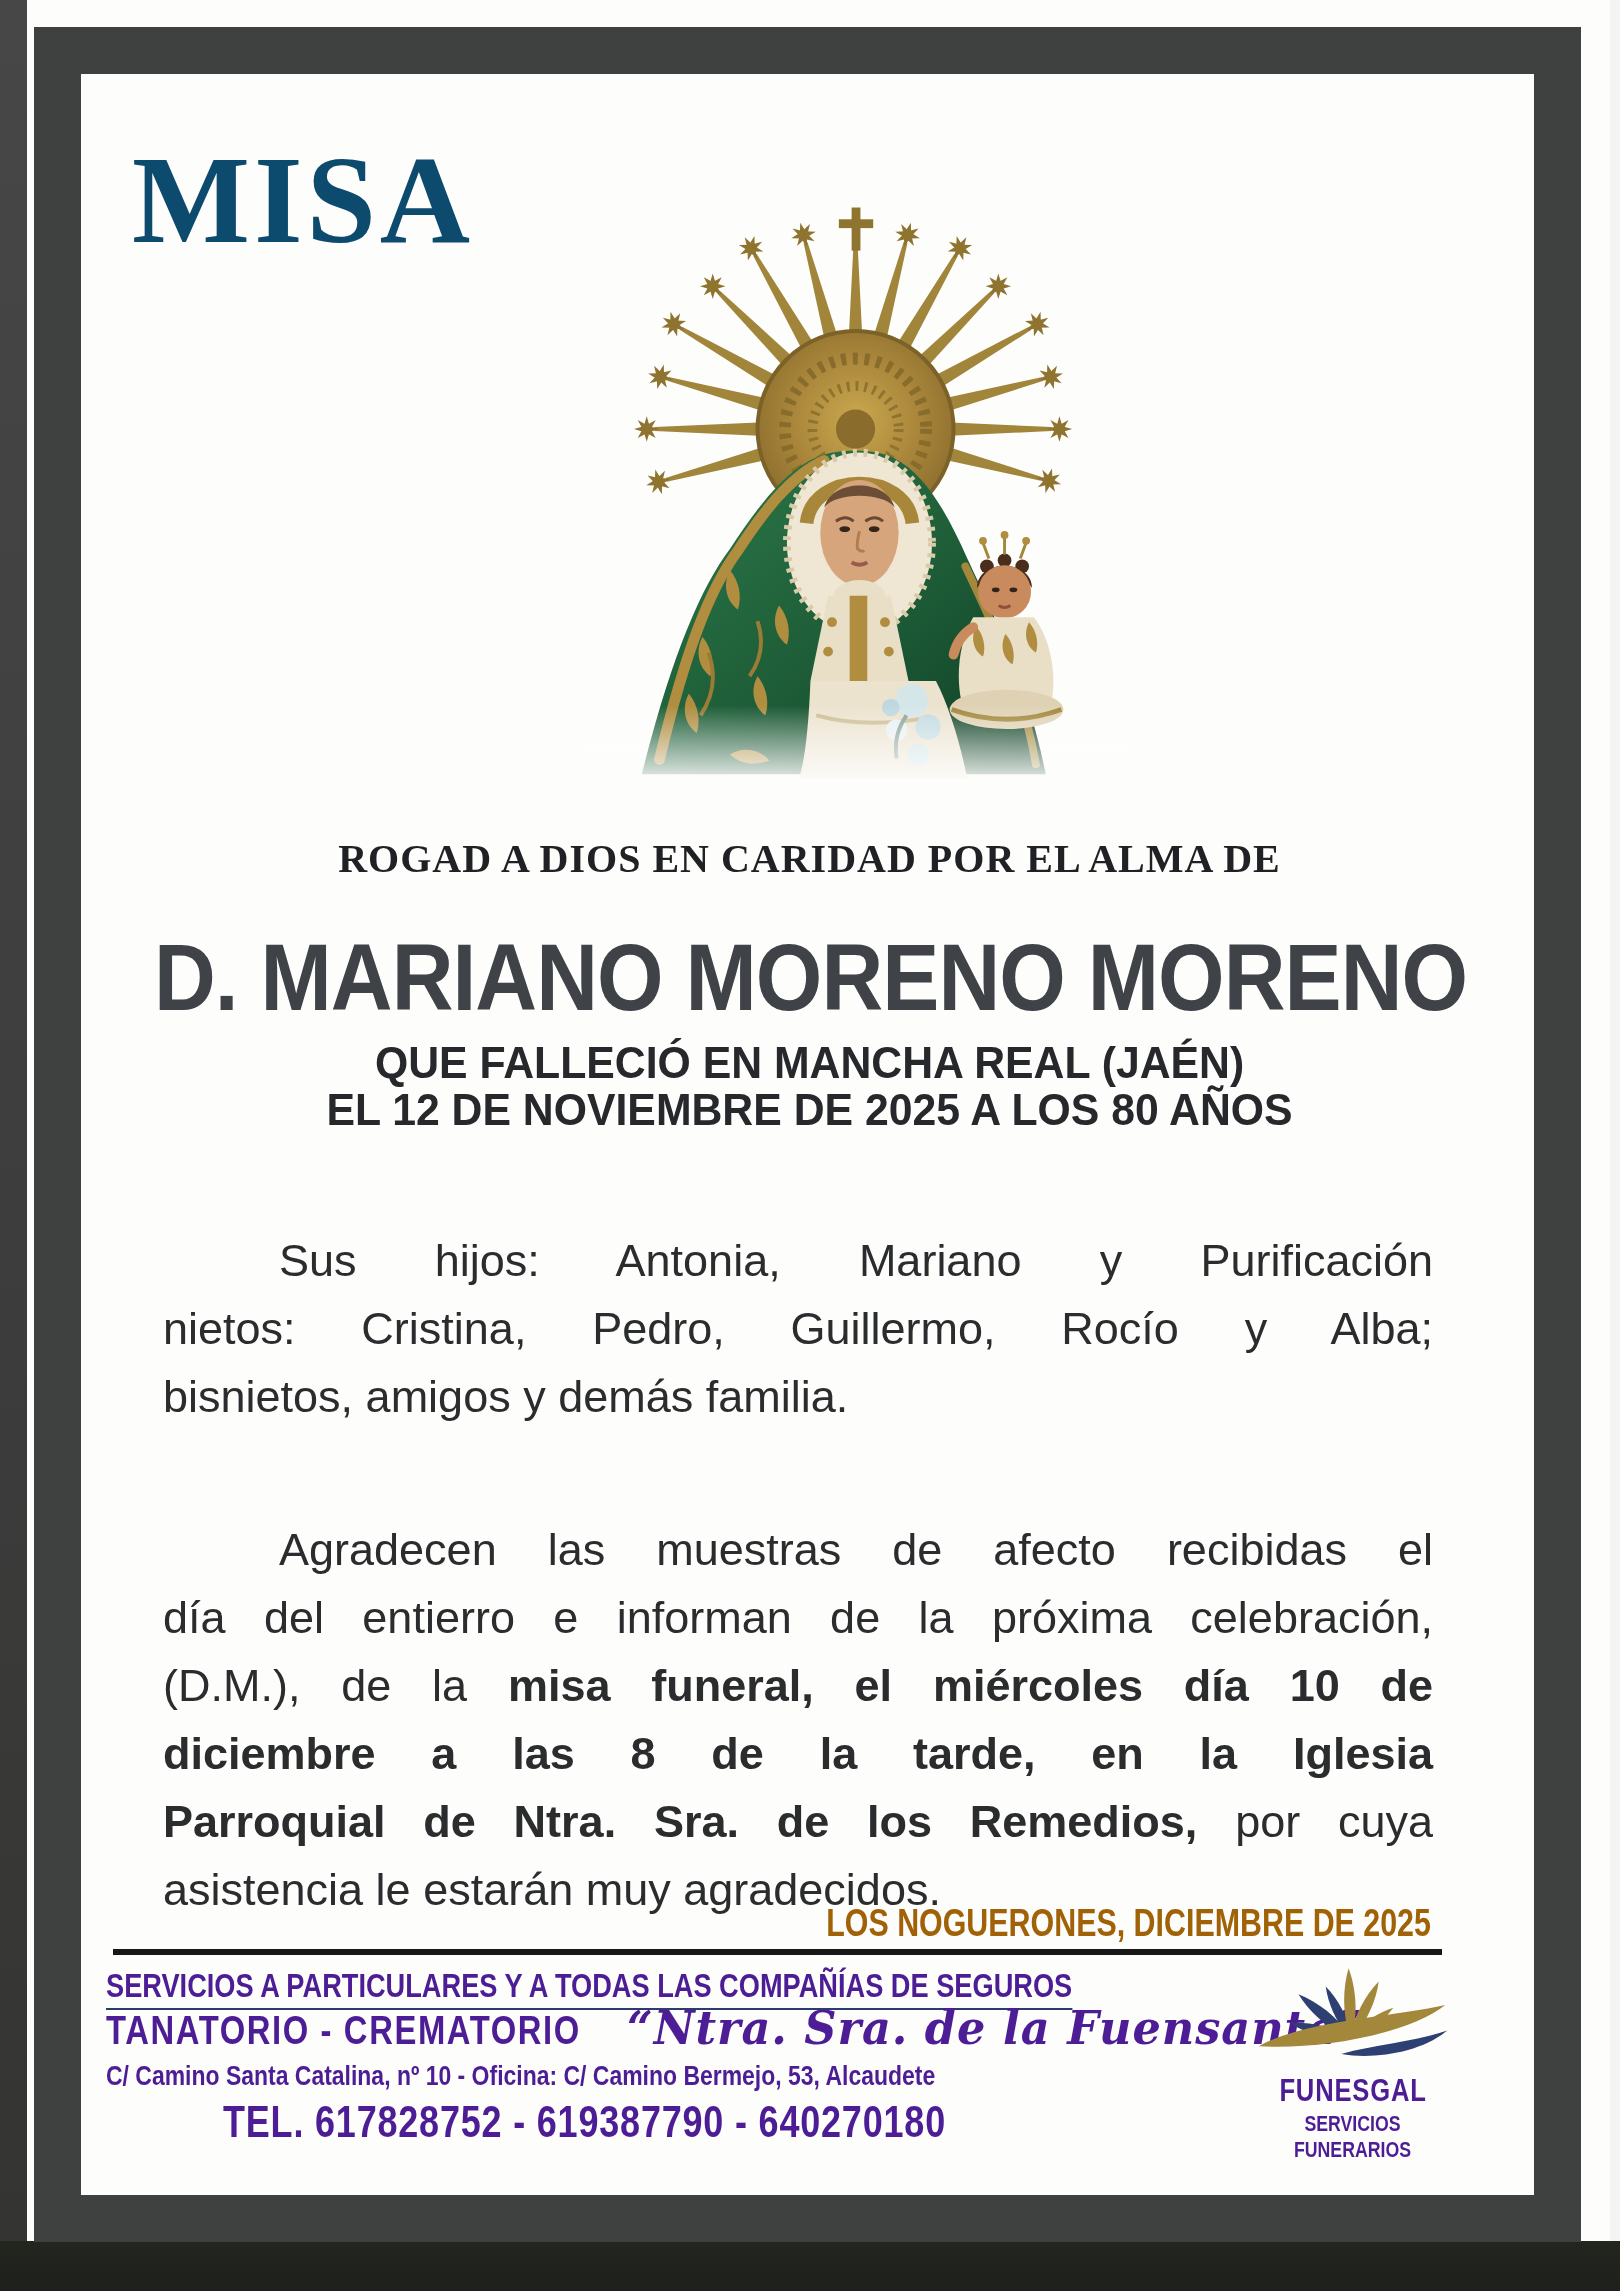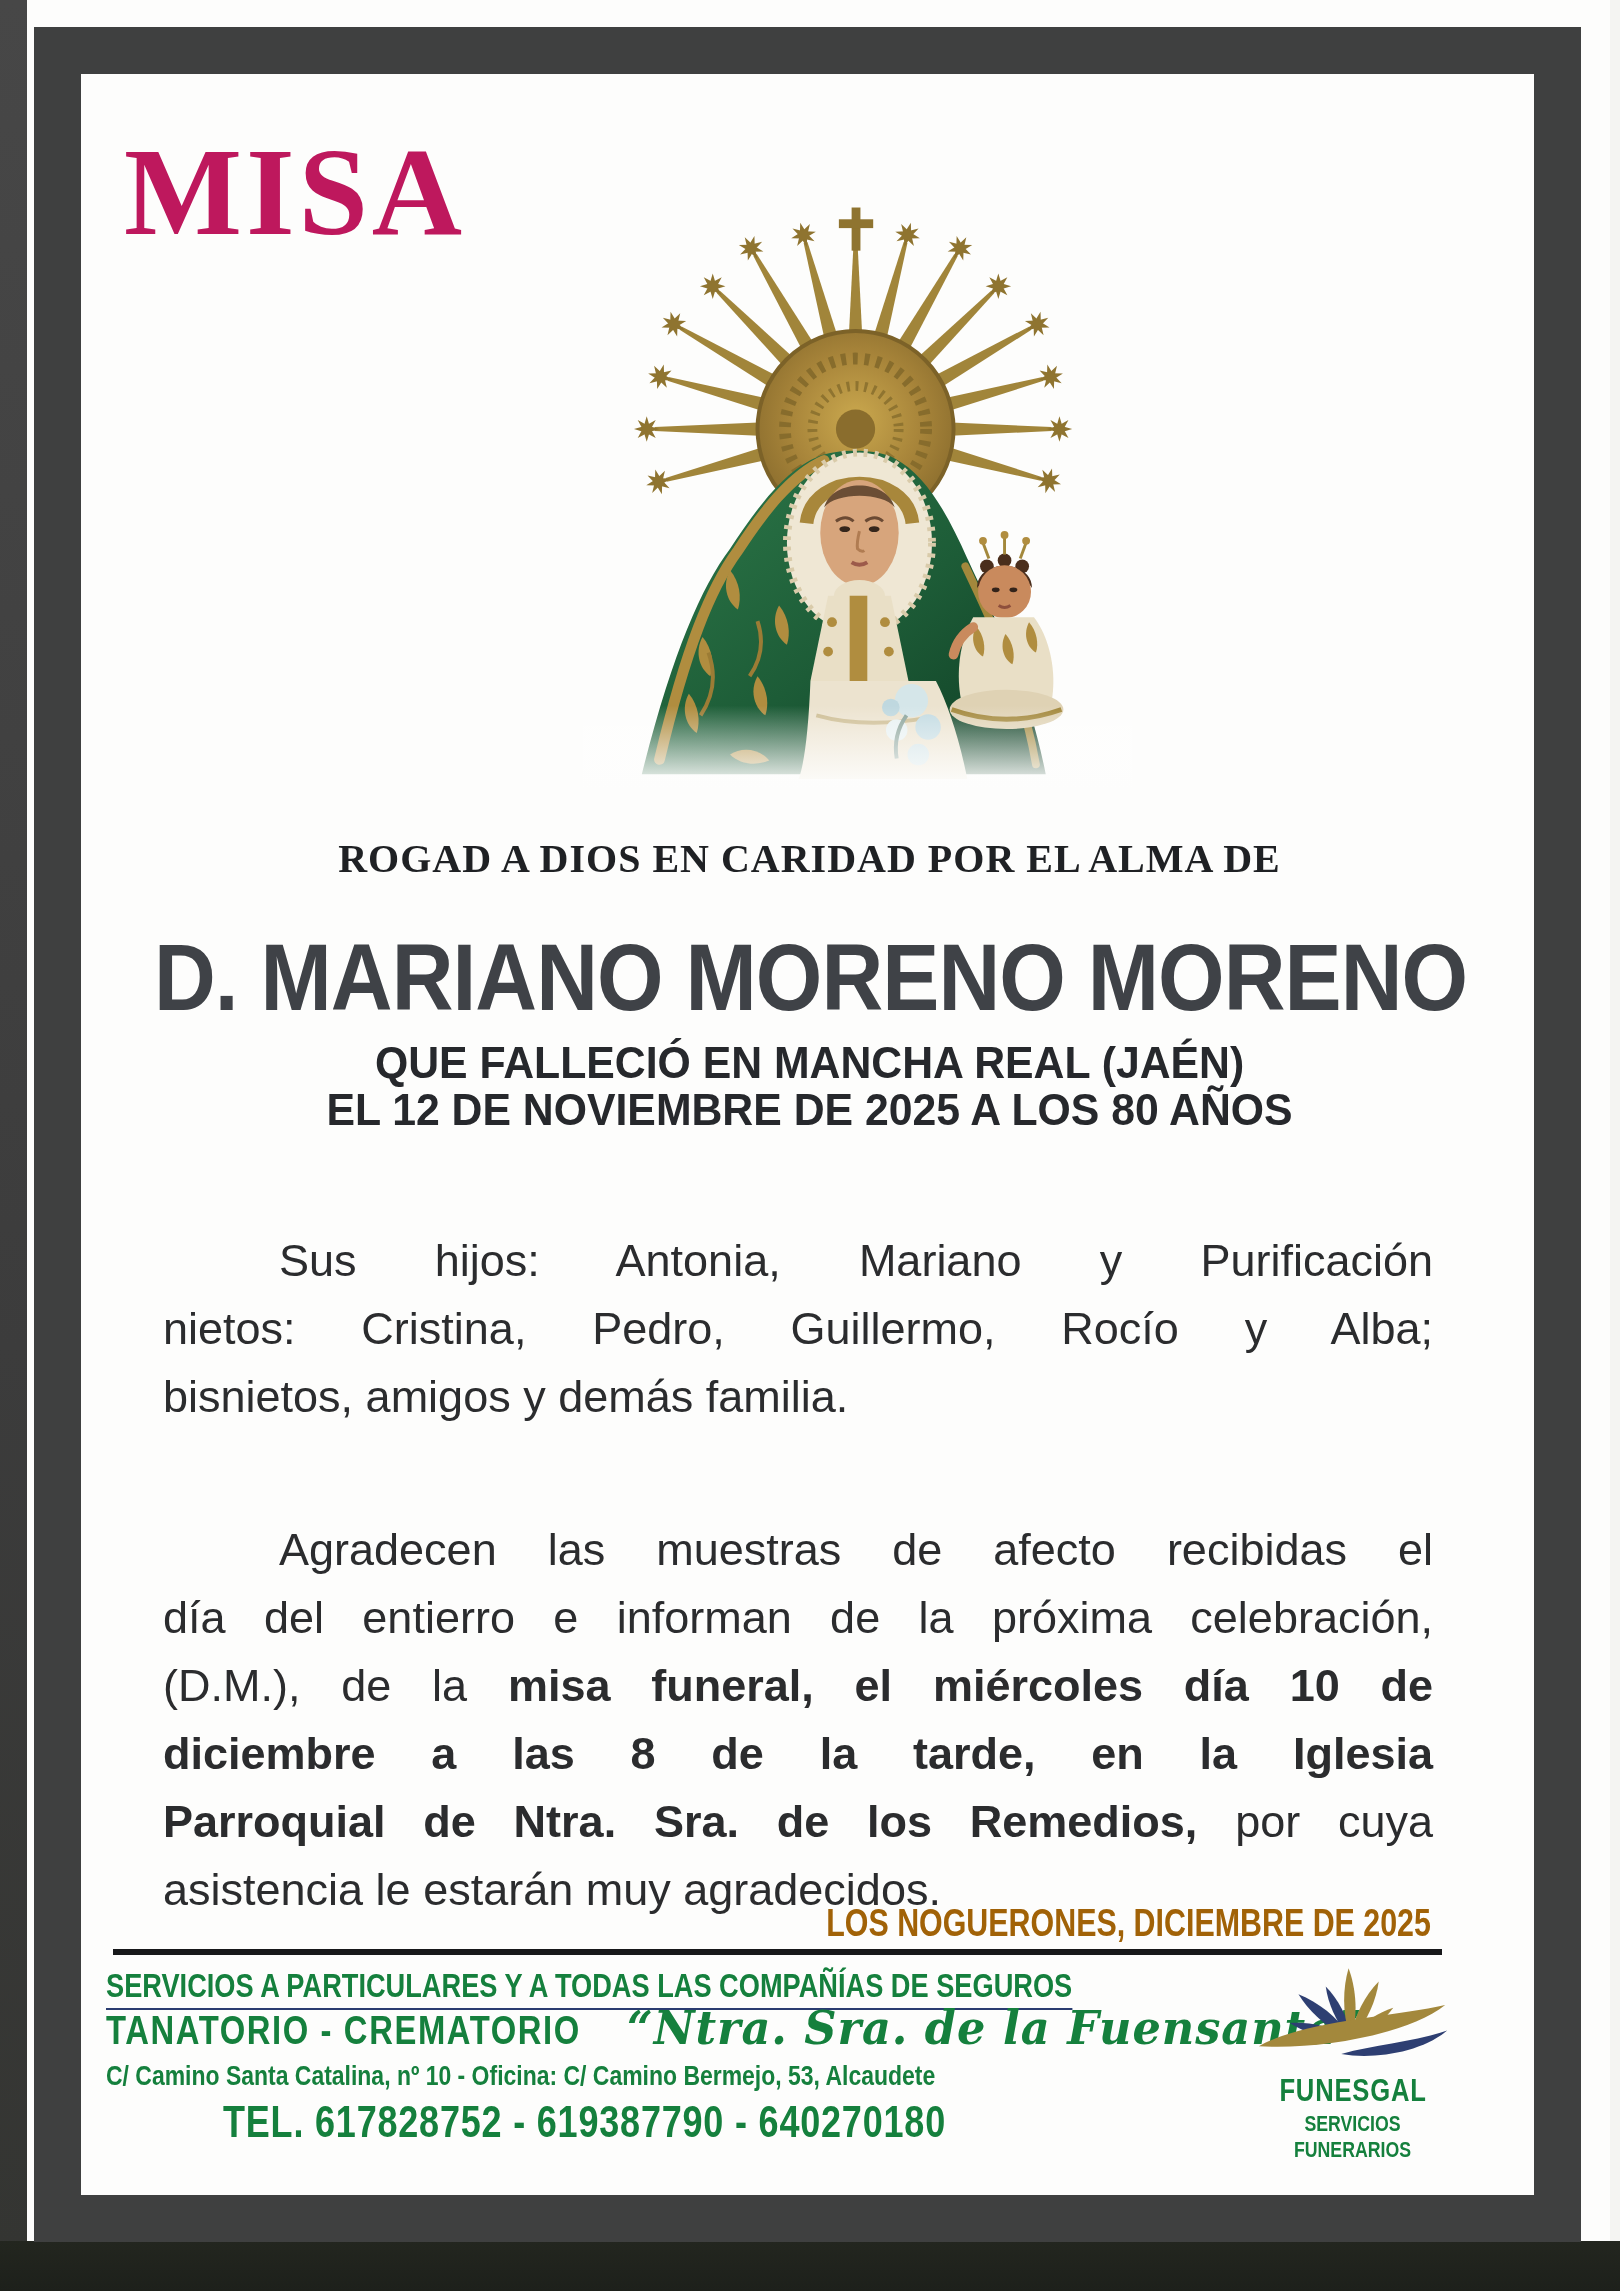--- a/index.html
+++ b/index.html
@@ -8,23 +8,23 @@
   
   .left-strip{position:absolute;left:0;top:0;width:27.4px;height:2247px;
               background:linear-gradient(180deg,#474747,#3c3c3c 60%,#343532);}
   .bottom-band{position:absolute;left:0;top:2241px;width:1620px;height:51px;
                background:linear-gradient(180deg,#23261f,#1d201b);}
   .right-sliver{position:absolute;right:0;top:0;width:9.8px;height:2241px;background:#f4f4f2;}
   
   .frame{position:absolute;left:34px;top:27.4px;width:1547px;height:2215px;
          box-sizing:border-box;border:47px solid #3f4040;}
   
-  .misa{position:absolute;left:116px;top:116px;margin:8px;
+  .misa{position:absolute;left:116px;top:116px;margin:16px;
         font-family:"Liberation Serif",serif;font-weight:700;font-size:125px;line-height:137px;
-        letter-spacing:3.9px;color:#be185d;}
+        letter-spacing:3.9px;color:#0c4a6e;}
   .statue{position:absolute;left:583px;top:127px;width:549px;height:662px;}
   
   .cblock{position:absolute;left:81px;width:1457px;text-align:center;white-space:nowrap;}
   .cblock>span{display:inline-block;}
   .invocation{top:835px;font-family:"Liberation Serif",serif;font-weight:700;
               font-size:40px;color:#1f2124;letter-spacing:1px;}
   .name{top:923px;font-size:95px;font-weight:700;color:#3f4247;letter-spacing:-1px;}
   .name>span{transform:scaleX(.90);transform-origin:center;}
   .subhead{font-size:45px;font-weight:700;color:#26282c;}
   .subhead>span{transform:scaleX(.95);transform-origin:center;}
@@ -38,21 +38,21 @@
   .pline{white-space:normal;}
   .pline .bold{font-weight:700;}
   .just{text-align:justify;text-align-last:justify;}
   .ind{text-indent:116px;}
   
   .placedate{position:absolute;left:81px;top:1902px;width:1350px;text-align:right;
              font-size:38px;font-weight:700;color:#a16207;white-space:nowrap;}
   .placedate>span{display:inline-block;transform:scaleX(.80);transform-origin:right center;}
   .rule{position:absolute;left:113px;top:1949px;width:1329px;height:5.9px;background:#17181a;}
   
-  .navy{color:#15803d;}
+  .navy{color:#4c1d95;}
   .f-seguros{position:absolute;left:106px;top:1966px;white-space:nowrap;}
   .f-seguros>span{display:inline-block;transform:scaleX(.80);transform-origin:left center;
       font-size:34px;font-weight:700;border-bottom:2.9px solid #2a3c70;padding-bottom:2.9px;}
   .f-row2{position:absolute;left:106px;top:2000px;display:flex;align-items:baseline;white-space:nowrap;}
   .f-tanatorio{display:inline-block;transform:scaleX(.80);transform-origin:left center;
       font-size:41px;font-weight:700;letter-spacing:2px;}
   .f-script{display:inline-block;margin-left:-73px;transform:scaleX(.95);transform-origin:left center;
       font-family:"DejaVu Serif",serif;font-style:italic;font-weight:700;font-size:47px;letter-spacing:1px;}
   .f-address{position:absolute;left:106px;top:2060px;white-space:nowrap;}
   .f-address>span{display:inline-block;transform:scaleX(.82);transform-origin:left center;

